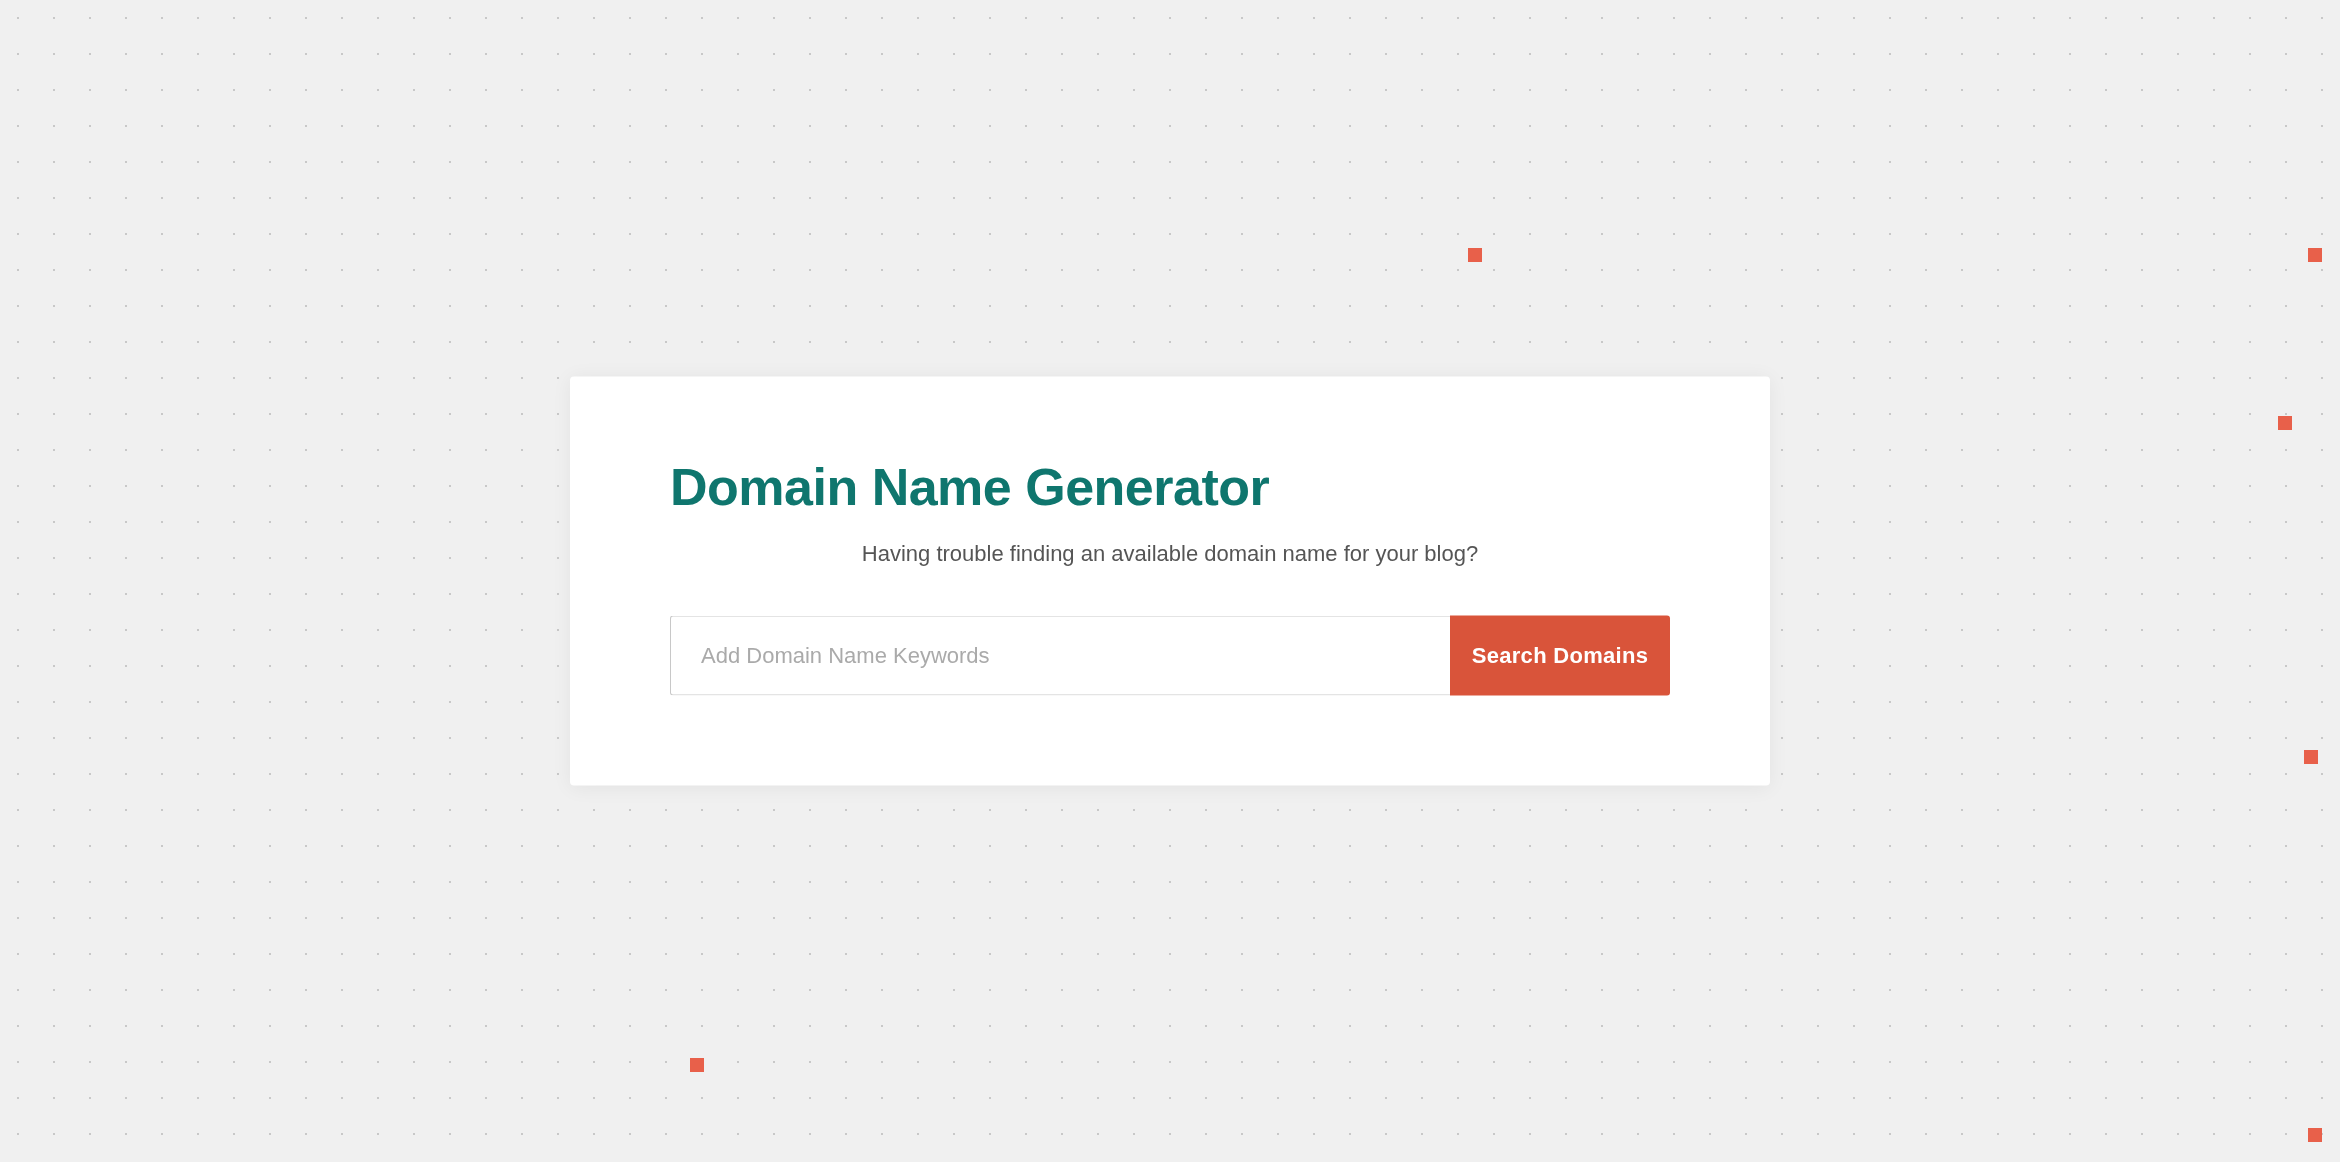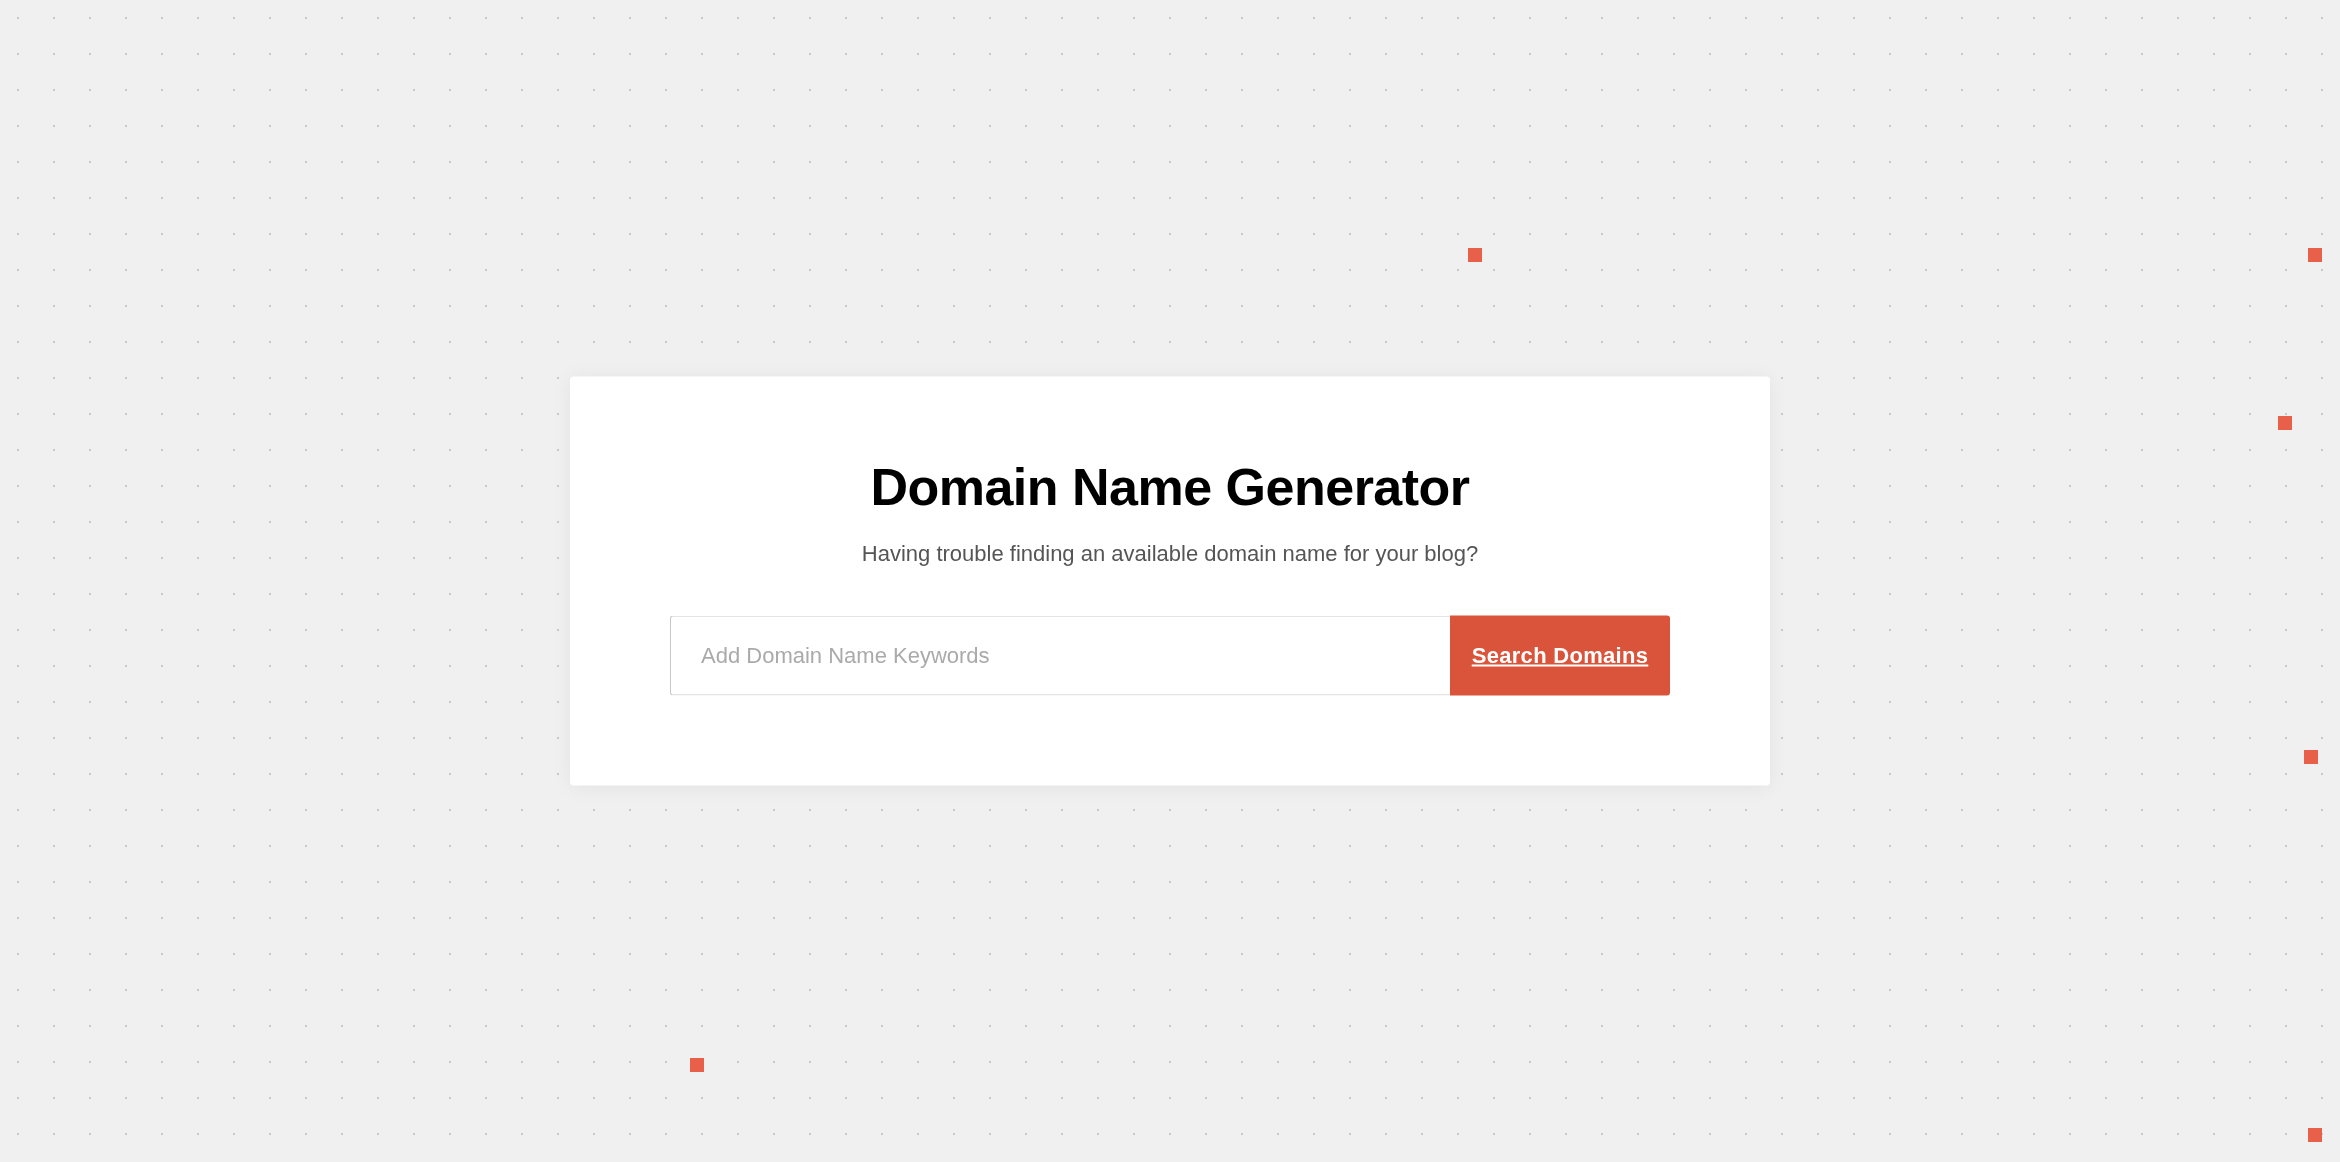--- a/index.html
+++ b/index.html
@@ -43,24 +43,24 @@
       transform: translate(-50%, -50%);
       width: 1200px;
       background: #ffffff;
       border-radius: 4px;
       padding: 80px 100px 90px 100px;
       z-index: 10;
       box-shadow: 0 2px 20px rgba(0,0,0,0.06);
     }
 
     .card-title {
-      text-align: center;
+      text-align: left;
       font-size: 52px;
       font-weight: 700;
-      color: #000000;
+      color: #0f766e;
       margin-bottom: 20px;
       letter-spacing: -0.5px;
     }
 
     .card-subtitle {
       text-align: center;
       font-size: 22px;
       color: #555555;
       line-height: 1.5;
       margin-bottom: 46px;
@@ -93,21 +93,20 @@
       width: 220px;
       height: 80px;
       background-color: #d9543a;
       color: #ffffff;
       border: none;
       border-radius: 0 3px 3px 0;
       font-size: 22px;
       font-weight: 700;
       cursor: pointer;
       letter-spacing: 0.3px;
-      text-decoration: underline;
     }
   </style>
 </head>
 <body>
 
 <div class="bg-dots"></div>
 
 <div class="red-dot" style="top: 248px; left: 1468px;"></div>
 <div class="red-dot" style="top: 416px; right: 48px;"></div>
 <div class="red-dot" style="top: 248px; right: 18px;"></div>

